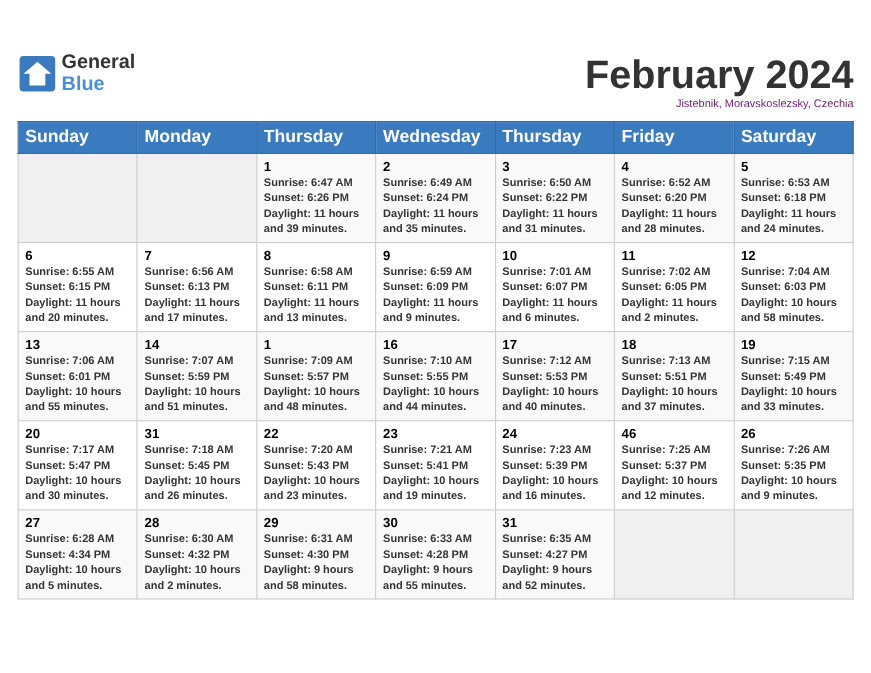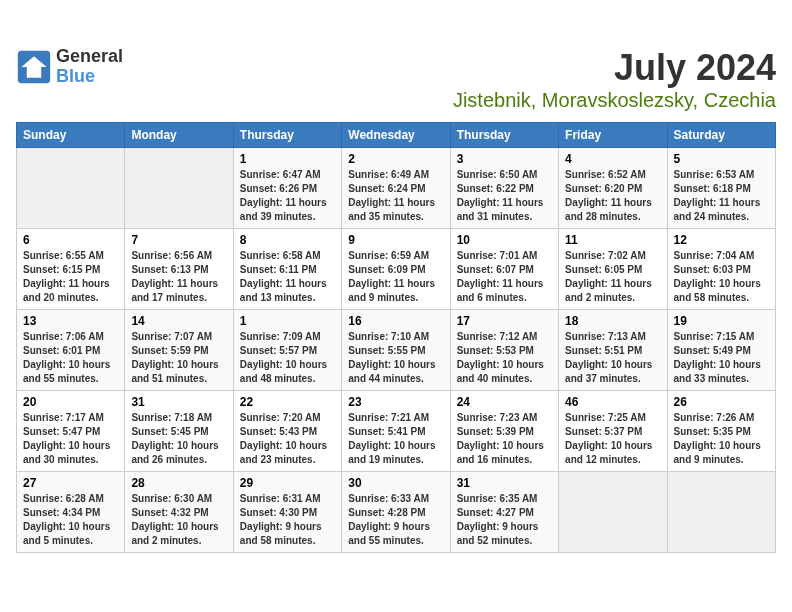--- a/index.html
+++ b/index.html
@@ -35,34 +35,34 @@
     }
     .title-block {
       text-align: right;
     }
     .month-title {
       font-size: 36px;
       font-weight: bold;
       color: #333;
     }
     .location {
-      font-size: 20px;
-      color: #4d7c0f;
+      font-size: 10px;
+      color: #701a75;
     }
     table {
       width: 100%;
       border-collapse: collapse;
       font-size: 11px;
     }
     thead tr th {
       background-color: #3a7abf;
       color: #fff;
       text-align: left;
       padding: 5px 6px;
-      font-size: 12px;
+      font-size: 16px;
       font-weight: bold;
       border: 1px solid #2d6aaf;
     }
     tbody tr td {
       border: 1px solid #ccc;
       padding: 4px 6px;
       vertical-align: top;
       width: calc(100% / 7);
       min-height: 70px;
       height: 80px;
@@ -95,21 +95,21 @@
     <svg class="logo-icon" viewBox="0 0 40 40">
       <rect x="2" y="2" width="36" height="36" rx="4" fill="#3a7abf"></rect>
       <polygon points="20,8 34,20 28,20 28,32 12,32 12,20 6,20" fill="white"></polygon>
     </svg>
     <div class="logo-text">
       <div>General</div>
       <div><span>Blue</span></div>
     </div>
   </div>
   <div class="title-block">
-    <div class="month-title">July 2024</div>
+    <div class="month-title">February 2024</div>
     <div class="location">Jistebnik, Moravskoslezsky, Czechia</div>
   </div>
 </div>
 
 <table>
   <thead>
     <tr>
     <th>Sunday</th>
         <th>Monday</th>
         <th>Thursday</th>

